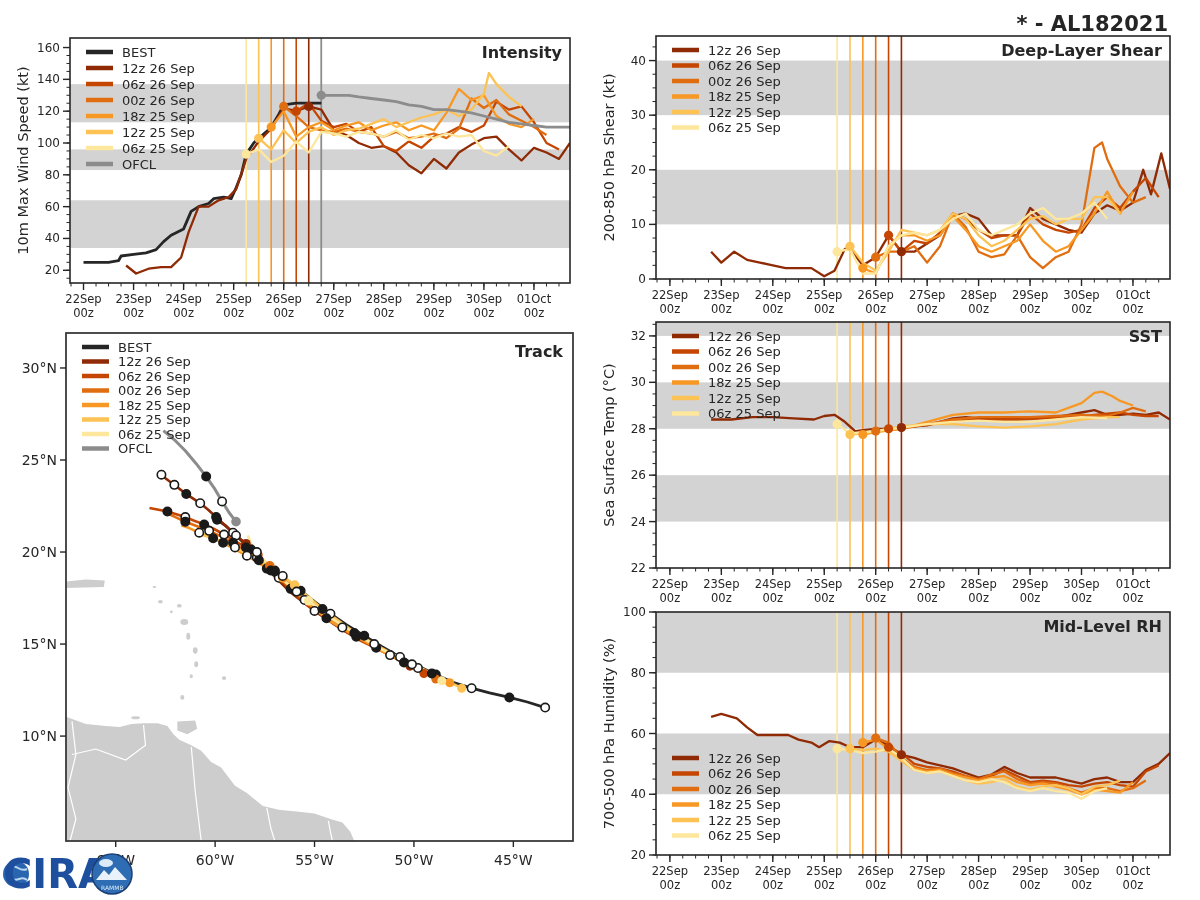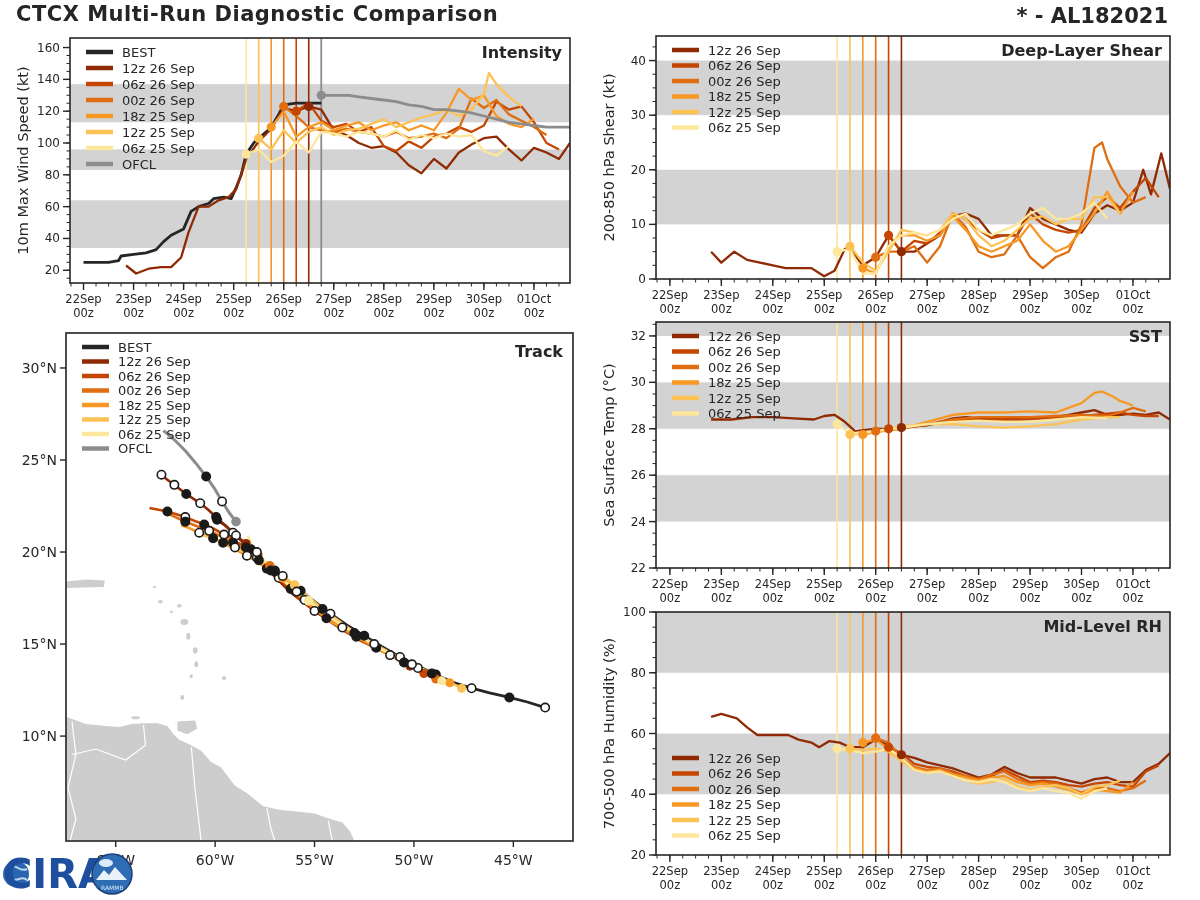--- a/index.html
+++ b/index.html
@@ -1,27 +1,26 @@
 <!DOCTYPE html>
 <html><head>
 <meta charset="utf-8">
 <style>
   html,body{margin:0;padding:0;background:#ffffff;}
   .page{position:relative;width:1200px;height:900px;background:#ffffff;overflow:hidden;
         font-family:"DejaVu Sans","Liberation Sans",sans-serif;}
   .main-title{position:absolute;left:16px;top:2px;font-size:21px;font-weight:bold;color:#252525;letter-spacing:0.5px;}
-  .storm-id{position:absolute;right:32px;top:4px;font-size:21px;font-weight:bold;color:#252525;}
+  .storm-id{position:absolute;right:32px;top:12px;font-size:21px;font-weight:bold;color:#252525;}
   svg{position:absolute;left:0;top:0;}
   .logo{position:absolute;left:2px;top:844px;width:135px;height:56px;}
 </style>
 </head>
 <body>
 
 <div class="page">
-  <div class="main-title">CTCX Multi-Run Diagnostic Comparison</div>
   <div class="storm-id">* - AL182021</div>
   <svg id="chart-svg" width="1200" height="900" viewBox="0 0 1200 900">
       <g>
         <rect x="70" y="200.27272727272725" width="500" height="47.72727272727275" fill="#d3d3d3"></rect>
         <rect x="70" y="149.36363636363637" width="500" height="20.681818181818187" fill="#d3d3d3"></rect>
         <rect x="70" y="84.13636363636363" width="500" height="38.18181818181819" fill="#d3d3d3"></rect>
         <line x1="246.17617617617617" y1="38" x2="246.17617617617617" y2="283" stroke="#fde79c" stroke-width="1.6"></line>
         <line x1="258.68868868868867" y1="38" x2="258.68868868868867" y2="283" stroke="#fcc254" stroke-width="1.6"></line>
         <line x1="271.2012012012012" y1="38" x2="271.2012012012012" y2="283" stroke="#f79824" stroke-width="1.6"></line>
         <line x1="283.7137137137137" y1="38" x2="283.7137137137137" y2="283" stroke="#e06d10" stroke-width="1.6"></line>

